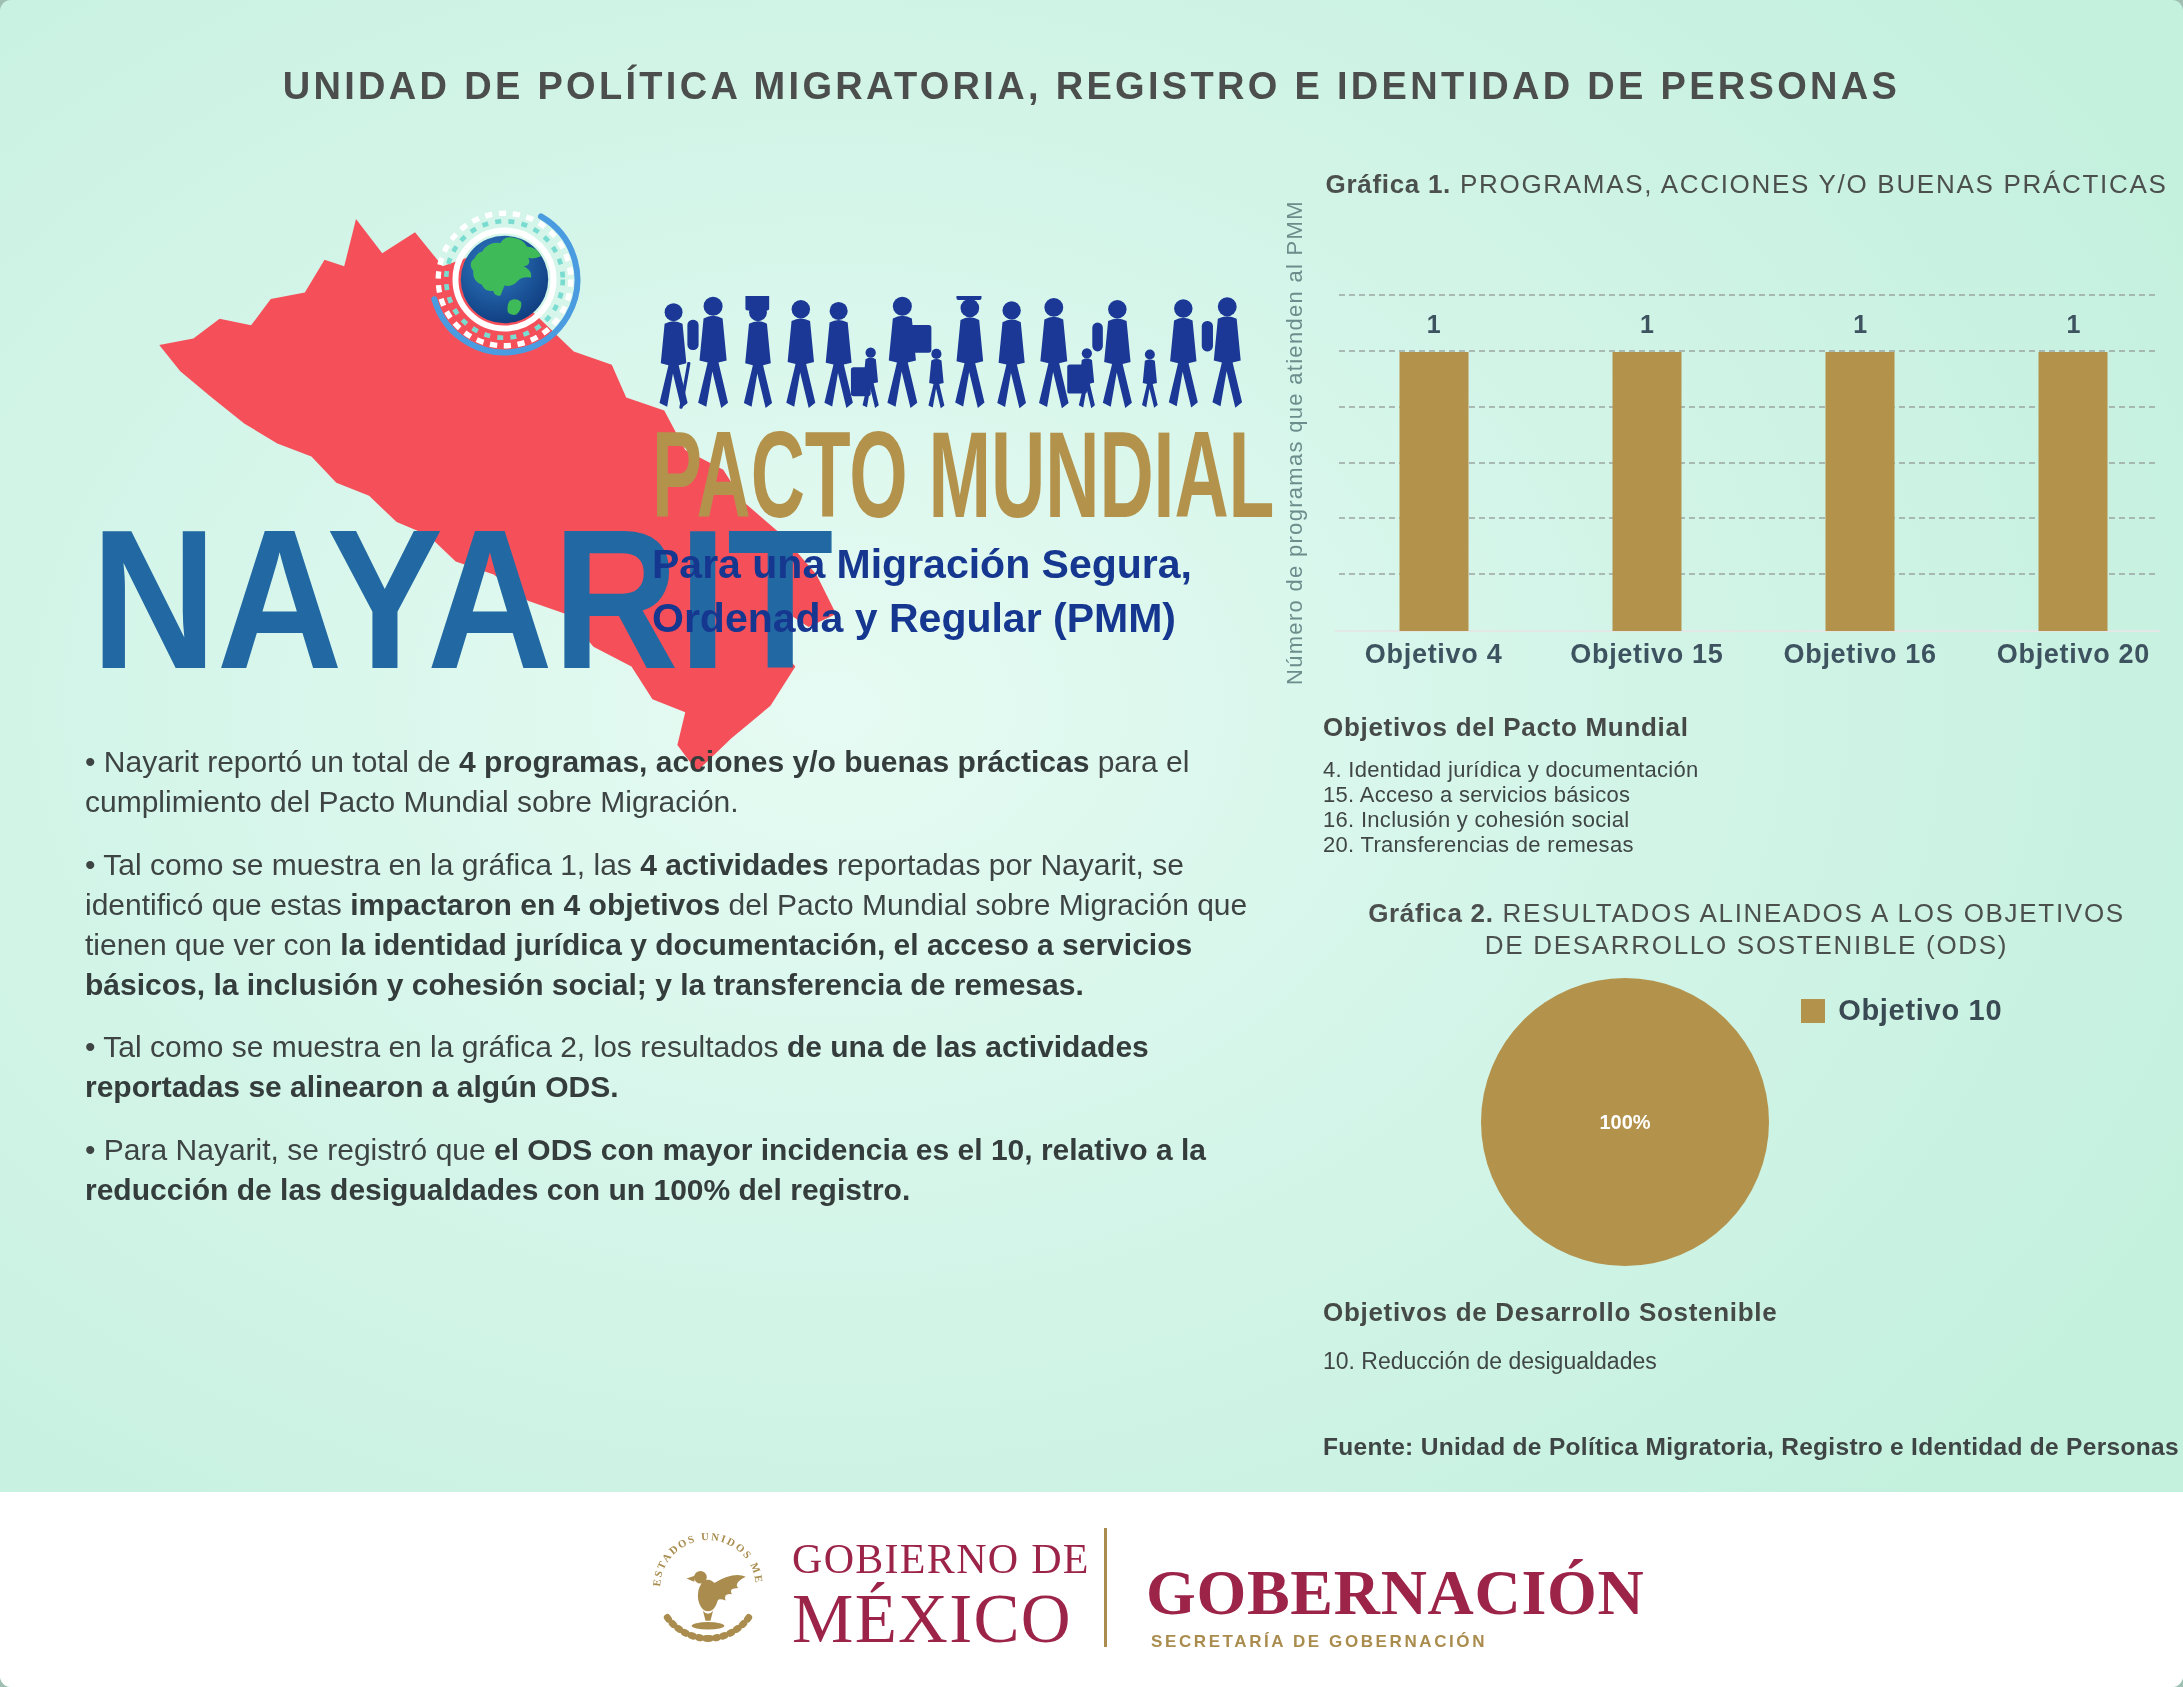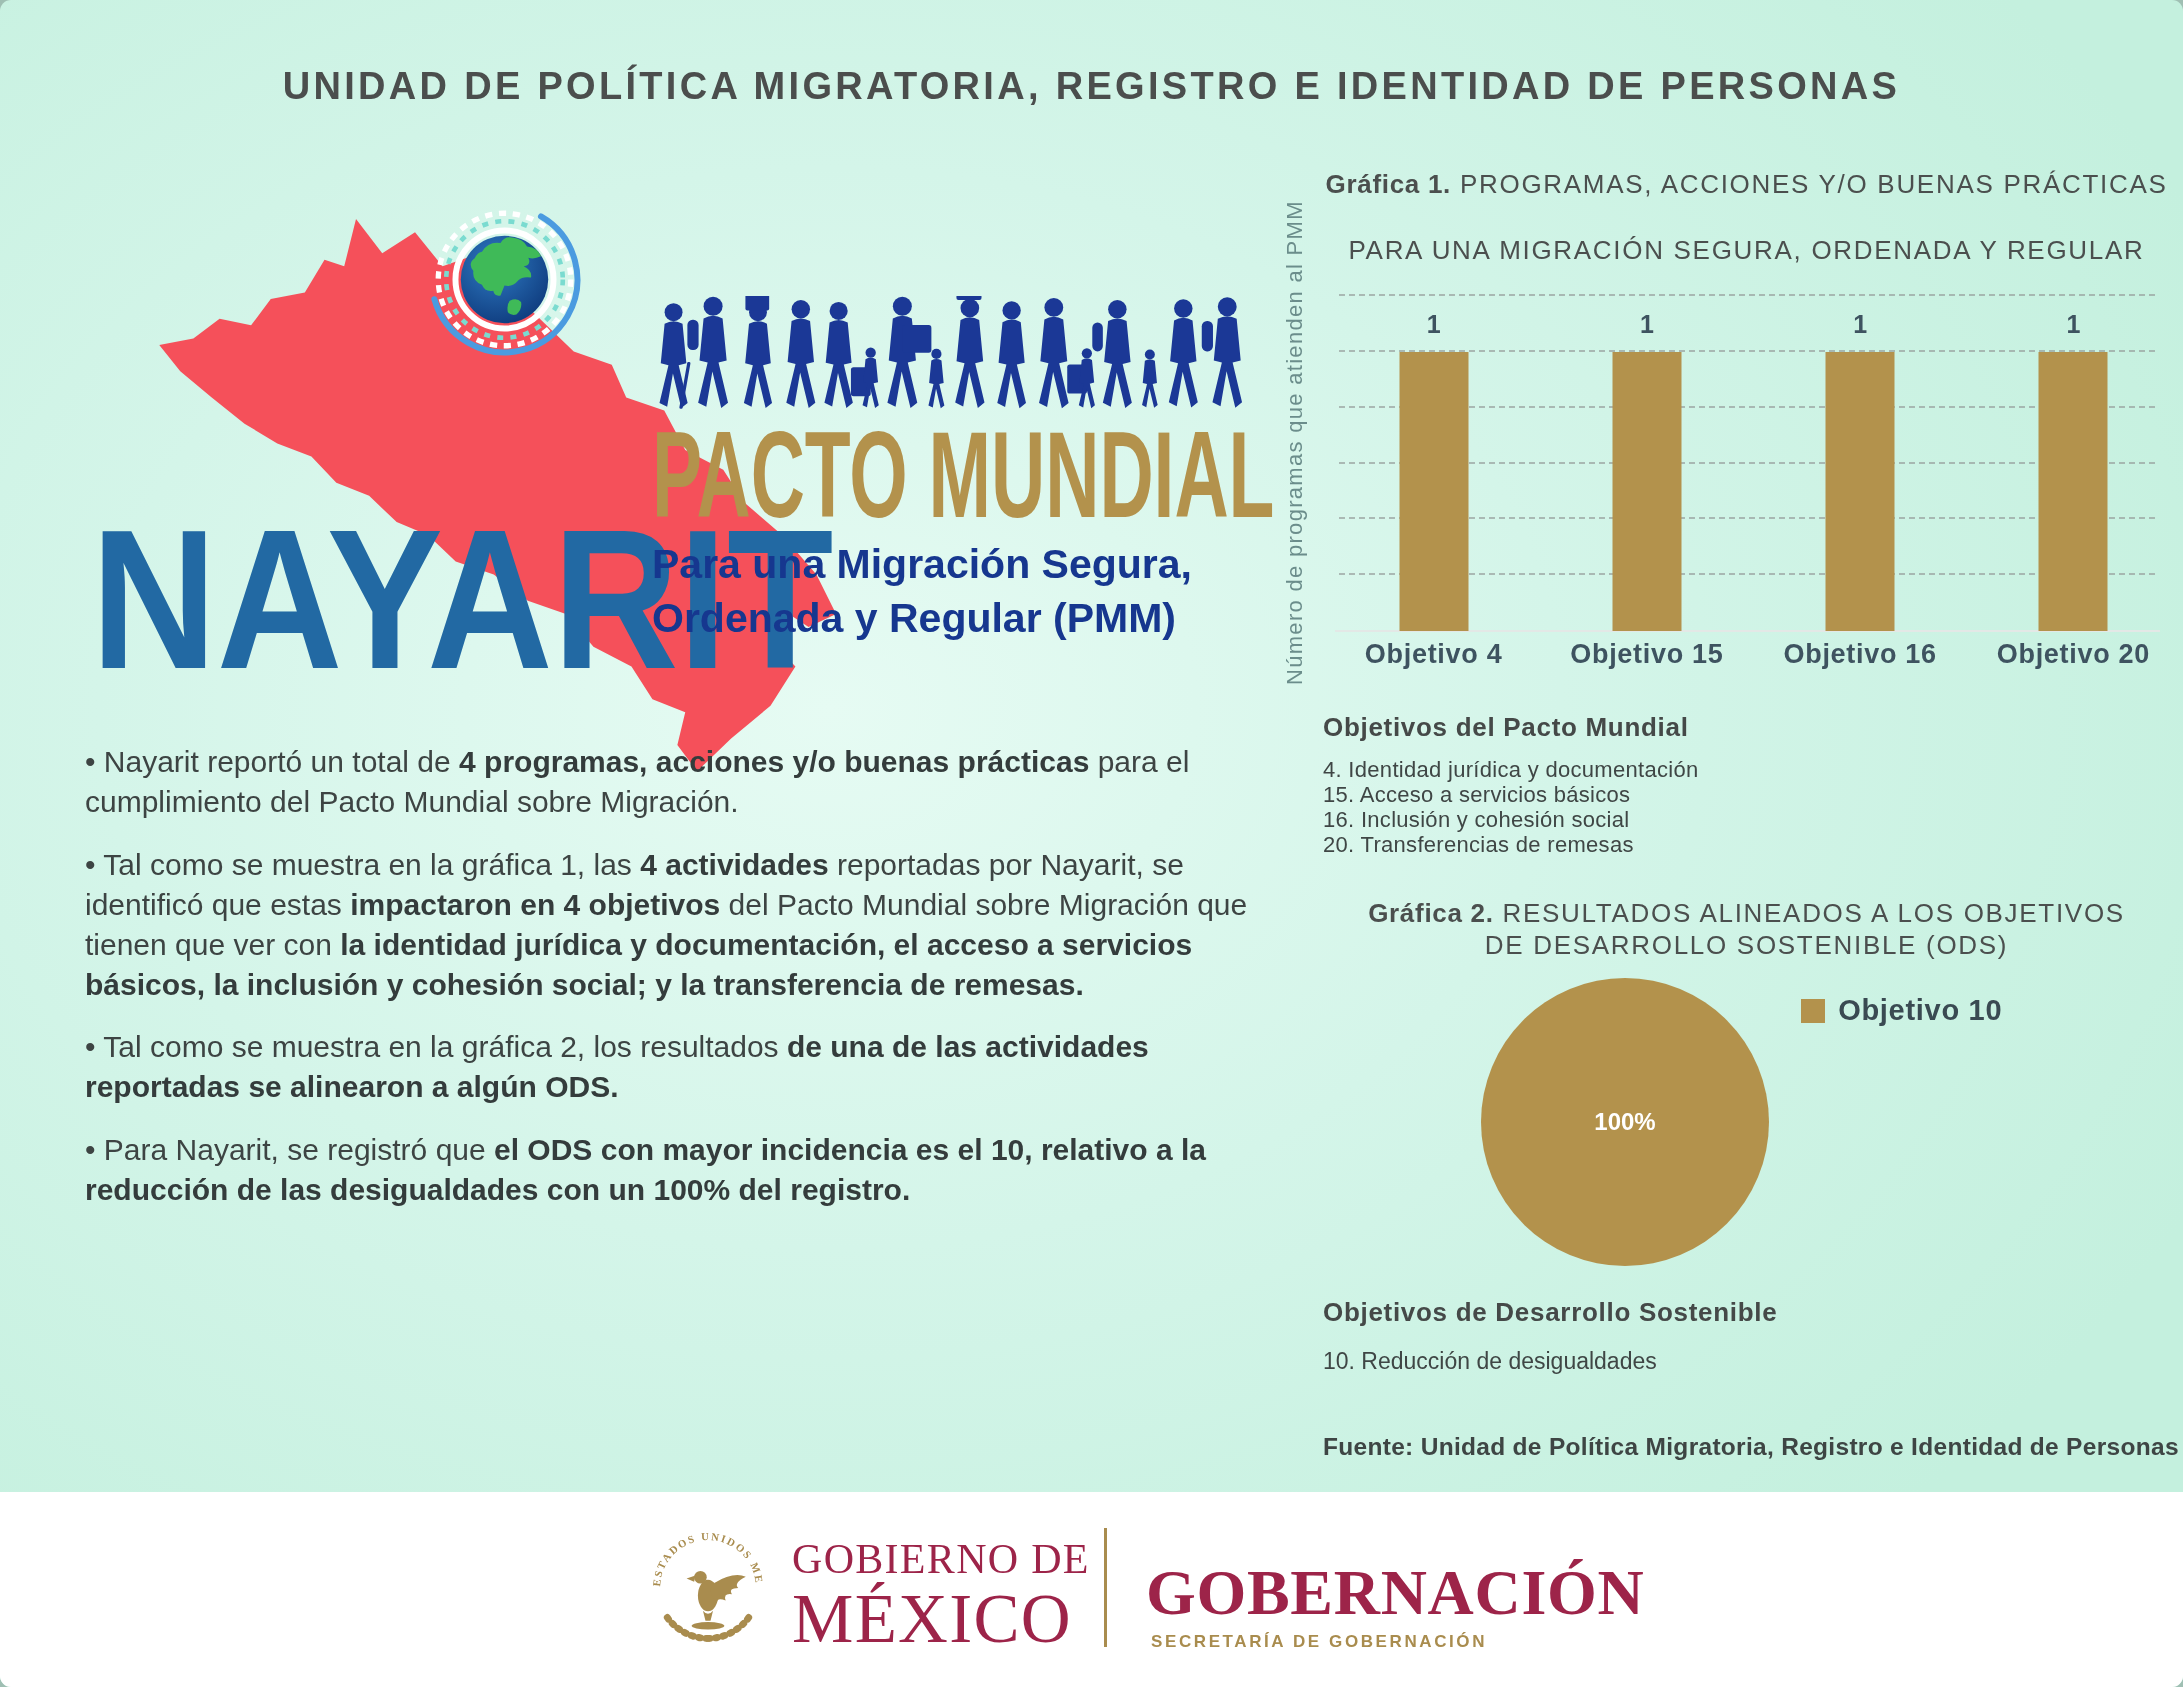--- a/index.html
+++ b/index.html
@@ -44,21 +44,21 @@
   .cat{flex:1;text-align:center;font-size:27px;font-weight:600;letter-spacing:0.7px;color:#3e5360;}
   
   .op-heading{left:1323px;top:712px;font-size:26px;font-weight:700;letter-spacing:0.7px;color:#454948;}
   .op-list{left:1323px;top:757px;width:827px;font-size:22px;line-height:25px;color:#3f4645;letter-spacing:0.3px;}
   
   .g2-title{left:1323px;top:897px;width:847px;text-align:center;font-size:26px;line-height:32px;
     letter-spacing:1.7px;color:#4b4f4e;}
   .g2-title .tbold{font-weight:700;letter-spacing:0.7px;}
   .pie{left:1481px;top:978px;width:288px;height:288px;border-radius:50%;}
   .pie-label{position:absolute;left:0;top:0;width:100%;height:100%;display:flex;align-items:center;
-    justify-content:center;font-size:24px;font-weight:700;color:#ffffff;}
+    justify-content:center;font-size:20px;font-weight:700;color:#ffffff;}
   .legend{left:1801px;top:994px;display:flex;align-items:center;gap:13.2px;}
   .legend-swatch{width:24px;height:24px;}
   .legend-text{font-size:29px;font-weight:600;color:#3a4a52;letter-spacing:0.7px;}
   
   .ods-heading{left:1323px;top:1297px;font-size:26px;font-weight:700;letter-spacing:0.7px;color:#454948;}
   .ods-list{left:1323px;top:1347px;font-size:23px;line-height:29px;color:#3f4645;}
   .fuente{left:1323px;top:1433px;font-size:24.5px;font-weight:700;color:#3e4544;letter-spacing:0.3px;}
   
   .footer{left:0;bottom:0;width:2183px;height:195px;background:#ffffff;}
   .seal-svg{position:absolute;left:645px;top:33px;width:126px;height:126px;}
@@ -150,21 +150,20 @@
   <div class="abs bullets">
     <p><span>• Nayarit reportó un total de </span><span class="b">4 programas, acciones y/o buenas prácticas</span><span> para el cumplimiento del Pacto Mundial sobre Migración.</span></p>
     <p><span>• Tal como se muestra en la gráfica 1, las </span><span class="b">4 actividades</span><span> reportadas por Nayarit, se identificó que estas </span><span class="b">impactaron en 4 objetivos</span><span> del Pacto Mundial sobre Migración que tienen que ver con </span><span class="b">la identidad jurídica y documentación, el acceso a servicios básicos, la inclusión y cohesión social; y la transferencia de remesas.</span></p>
     <p><span>• Tal como se muestra en la gráfica 2, los resultados </span><span class="b">de una de las actividades reportadas se alinearon a algún ODS.</span></p>
     <p><span>• Para Nayarit, se registró que </span><span class="b">el ODS con mayor incidencia es el 10, relativo a la reducción de las desigualdades con un 100% del registro.</span></p>
   </div>
 
   <div class="abs g1-title">
     <span class="tbold">Gráfica 1.</span><span> PROGRAMAS, ACCIONES Y/O BUENAS PRÁCTICAS</span><br>
     <br>
-    <span>PARA UNA MIGRACIÓN SEGURA, ORDENADA Y REGULAR</span>
   </div>
 
   <div class="abs ylabel">Número de programas que atienden al PMM</div>
 
   <div class="abs plot" id="g1-plot">
       <div class="gridline" style="bottom: 100%;"></div>
       <div class="gridline" style="bottom: 83.3333%;"></div>
       <div class="gridline" style="bottom: 66.6667%;"></div>
       <div class="gridline" style="bottom: 50%;"></div>
       <div class="gridline" style="bottom: 33.3333%;"></div>

